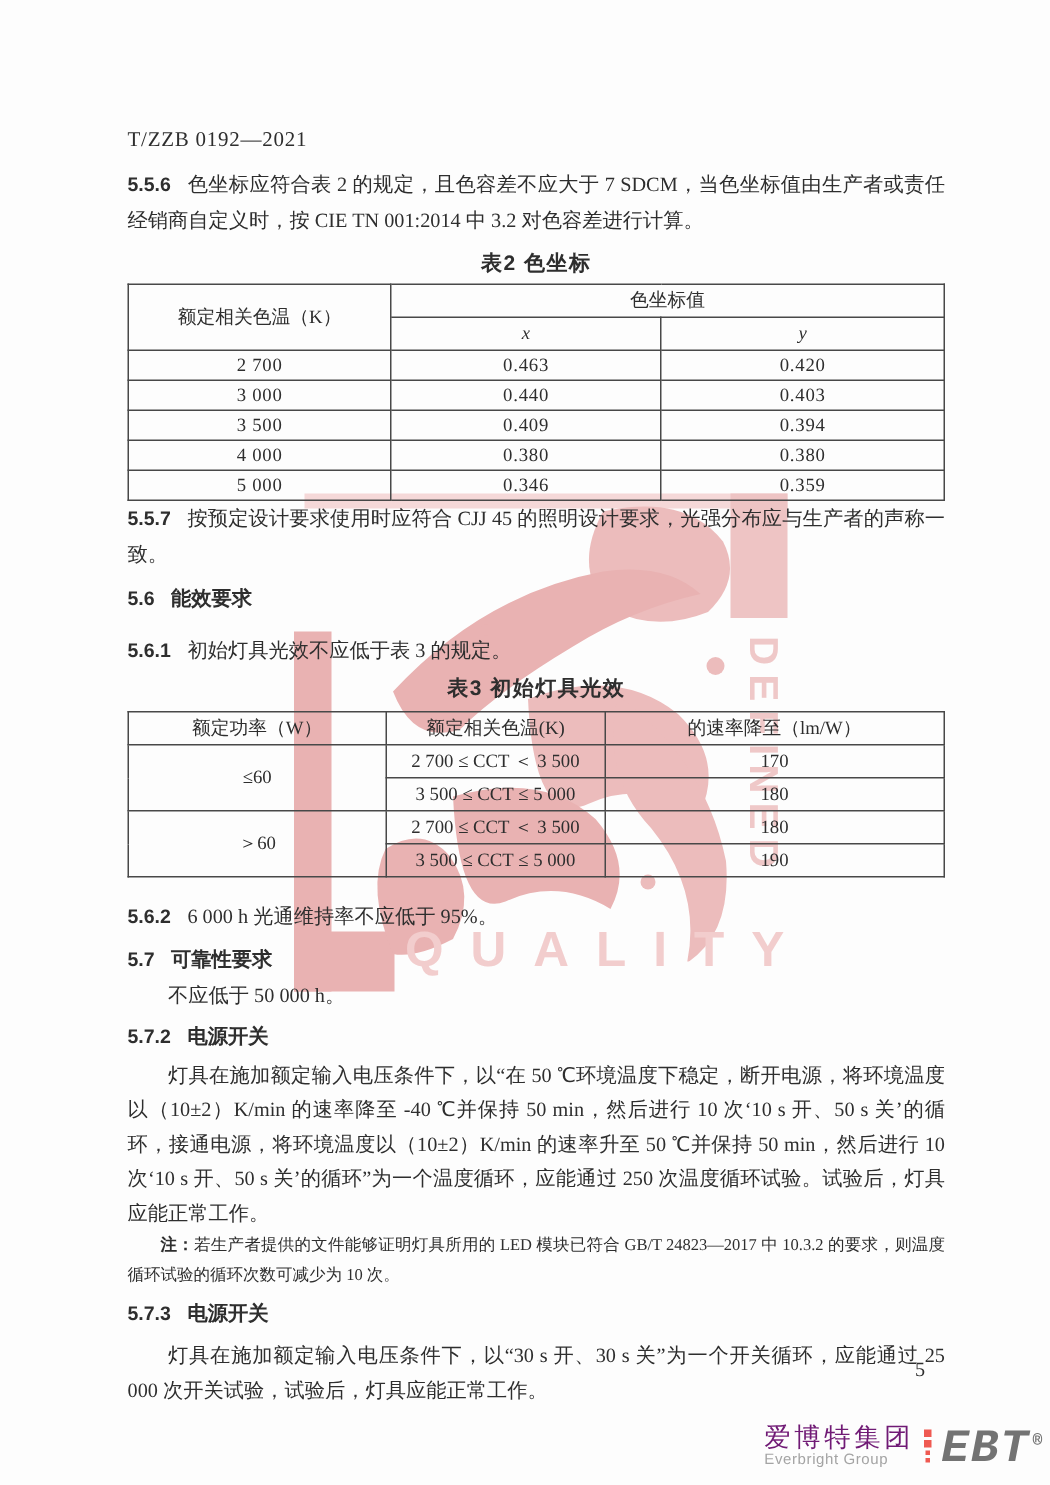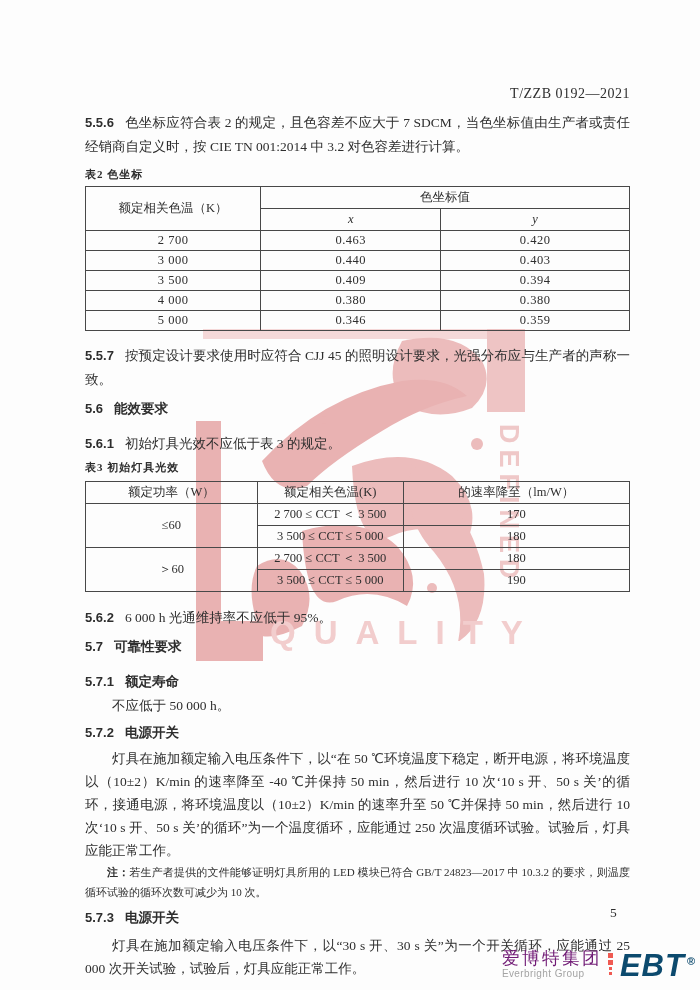--- a/index.html
+++ b/index.html
@@ -22,36 +22,36 @@
     letter-spacing:6px; color:#efc8c8; white-space:nowrap;
   }
   .wm-quality {
     left:270px; top:614px;
     font-family:"Liberation Sans", sans-serif; font-weight:700; font-size:33px;
     letter-spacing:18px; color:#f2cdcd; white-space:nowrap;
   }
 
   
   .content { position:absolute; left:85px; top:86px; width:545px; z-index:1; }
-  .doc-ref { text-align:right; font-size:14px; letter-spacing:0.5px; }
+  .doc-ref { text-align:left; font-size:14px; letter-spacing:0.5px; }
 
   p { margin:0; }
   .clause { font-size:13.5px; line-height:24px; text-align:justify; }
   .cnum {
     font-family:"Liberation Sans", sans-serif; font-weight:700;
     font-size:13px; margin-right:11px;
   }
   .bold-t .ctxt { font-family:"Liberation Sans", sans-serif; font-weight:700; font-size:13.5px; }
   .body-ind { font-size:13.5px; line-height:23px; text-indent:2em; text-align:justify; }
   .note { font-size:11px; line-height:20px; text-indent:2em; text-align:justify; }
   .note-label { font-family:"Liberation Sans", sans-serif; font-weight:700; }
 
   .tcap {
-    text-align:left; font-family:Liberation Serif, serif;
-    font-weight:700; font-size:11px; letter-spacing:1px;
+    text-align:center; font-family:Liberation Sans, sans-serif;
+    font-weight:700; font-size:14px; letter-spacing:1px;
   }
 
   table.tbl { width:100%; border-collapse:collapse; table-layout:fixed; border:1.5px solid #3c3c3c; background:transparent; }
   table.tbl td { border:1px solid #484848; text-align:center; vertical-align:middle; font-size:12.5px; padding:0; }
   .t2 col.c1 { width:32.2%; } .t2 col.c2 { width:33.1%; } .t2 col.c3 { width:34.7%; }
   .t3 col.c1 { width:31.6%; } .t3 col.c2 { width:26.8%; } .t3 col.c3 { width:41.6%; }
   .hcell { height:21px; font-size:12.8px; }
   .dcell { height:19px; letter-spacing:0.5px; }
   .t3 td { height:21px; }
   .ital { font-style:italic; font-size:13px; }
@@ -60,22 +60,22 @@
 
   
   .footer-logo { position:absolute; right:4px; top:946px; display:flex; align-items:center; z-index:1; }
   .logo-cn { color:#701a75; font-size:17.5px; letter-spacing:2.5px; line-height:20px; }
   .logo-en { color:#a4a4a4; font-size:10px; letter-spacing:0.4px; line-height:12px; font-family:"Liberation Sans", sans-serif; }
   .logo-seal { display:flex; flex-direction:column; align-items:center; gap:2px; margin:0 7px 0 6px; }
   .logo-seal i { display:block; background:#ef5a52; }
   .logo-seal i.big { width:5px; height:5px; }
   .logo-seal i.sml { width:3px; height:3px; }
   .logo-ebt {
-    font-family:Liberation Sans, sans-serif; font-weight:700; font-style:italic;
-    font-size:31px; line-height:31px; color:#0c4a6e; letter-spacing:1px;
+    font-family:Liberation Mono, monospace; font-weight:700; font-style:italic;
+    font-size:31px; line-height:31px; color:#737373; letter-spacing:1px;
   }
   .logo-ebt .reg { font-size:11px; font-style:normal; vertical-align:super; margin-left:2px; }
 </style>
 </head>
 <body>
 
 <div class="page">
 
   <div class="watermark">
     <div class="wm wm-topband"></div>
@@ -141,21 +141,21 @@
           <td class="dcell">0.380</td>
         </tr>
         <tr>
           <td class="dcell">5 000</td>
           <td class="dcell">0.346</td>
           <td class="dcell">0.359</td>
         </tr>
       </tbody>
     </table>
 
-    <p class="clause" style="margin-top:13px"><span class="cnum">5.5.7</span><span class="ctxt">按预定设计要求使用时应符合 CJJ 45 的照明设计要求，光强分布应与生产者的声称一致。</span></p>
+    <p class="clause" style="margin-top:0"><span class="cnum">5.5.7</span><span class="ctxt">按预定设计要求使用时应符合 CJJ 45 的照明设计要求，光强分布应与生产者的声称一致。</span></p>
 
     <p class="clause bold-t" style="margin-top:5px"><span class="cnum">5.6</span><span class="ctxt">能效要求</span></p>
 
     <p class="clause" style="margin-top:11px"><span class="cnum">5.6.1</span><span class="ctxt">初始灯具光效不应低于表 3 的规定。</span></p>
 
     <div class="tcap" style="margin-top:4px">表3  初始灯具光效</div>
 
     <table class="tbl t3" style="margin-top:6px">
       <colgroup>
           <col class="c1">
@@ -186,21 +186,20 @@
           <td>3 500 ≤ CCT ≤ 5 000</td>
           <td>190</td>
         </tr>
       </tbody>
     </table>
 
     <p class="clause" style="margin-top:14px"><span class="cnum">5.6.2</span><span class="ctxt">6 000 h 光通维持率不应低于 95%。</span></p>
 
     <p class="clause bold-t" style="margin-top:5px"><span class="cnum">5.7</span><span class="ctxt">可靠性要求</span></p>
 
-    <p class="clause bold-t" style="margin-top:11px"><span class="cnum">5.7.1</span><span class="ctxt">额定寿命</span></p>
 
     <p class="body-ind" style="margin-top:0">不应低于 50 000 h。</p>
 
     <p class="clause bold-t" style="margin-top:4px"><span class="cnum">5.7.2</span><span class="ctxt">电源开关</span></p>
 
     <p class="body-ind" style="margin-top:2px">灯具在施加额定输入电压条件下，以“在 50 ℃环境温度下稳定，断开电源，将环境温度以（10±2）K/min 的速率降至 -40 ℃并保持 50 min，然后进行 10 次‘10 s 开、50 s 关’的循环，接通电源，将环境温度以（10±2）K/min 的速率升至 50 ℃并保持 50 min，然后进行 10 次‘10 s 开、50 s 关’的循环”为一个温度循环，应能通过 250 次温度循环试验。试验后，灯具应能正常工作。</p>
 
     <p class="note"><span class="note-label">注：</span><span>若生产者提供的文件能够证明灯具所用的 LED 模块已符合 GB/T 24823—2017 中 10.3.2 的要求，则温度循环试验的循环次数可减少为 10 次。</span></p>
 
     <p class="clause bold-t" style="margin-top:4px"><span class="cnum">5.7.3</span><span class="ctxt">电源开关</span></p>

